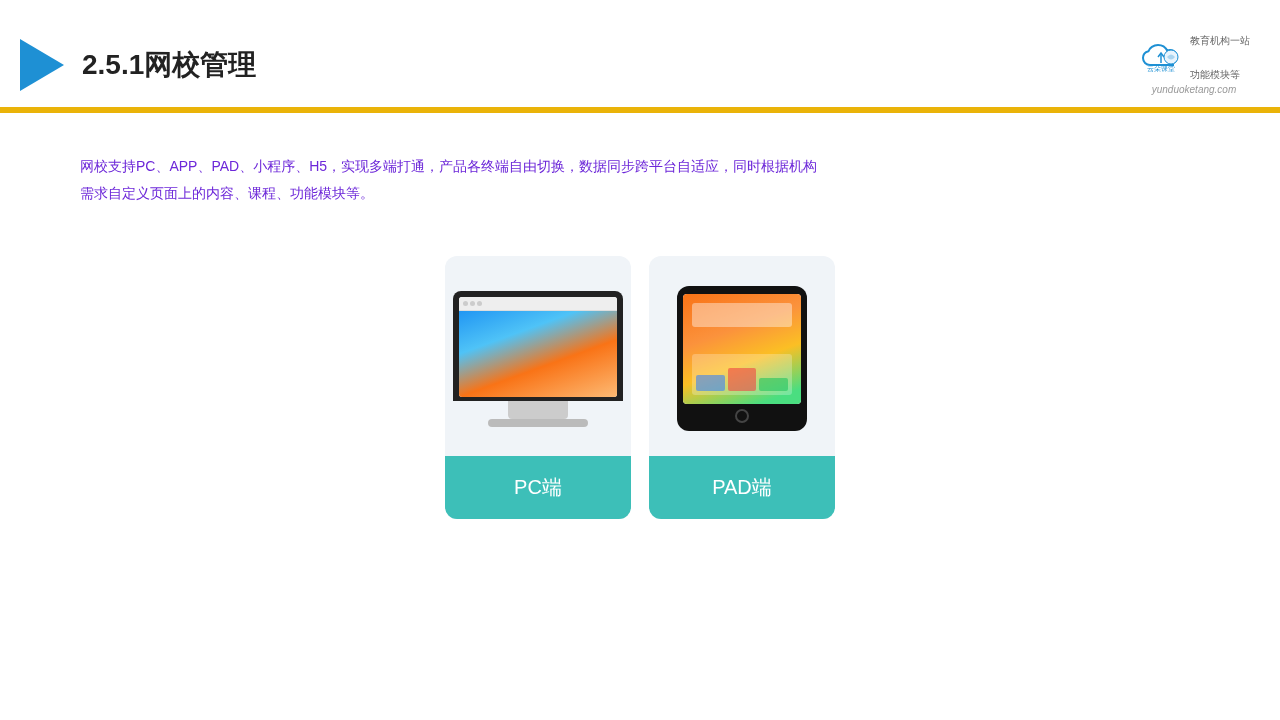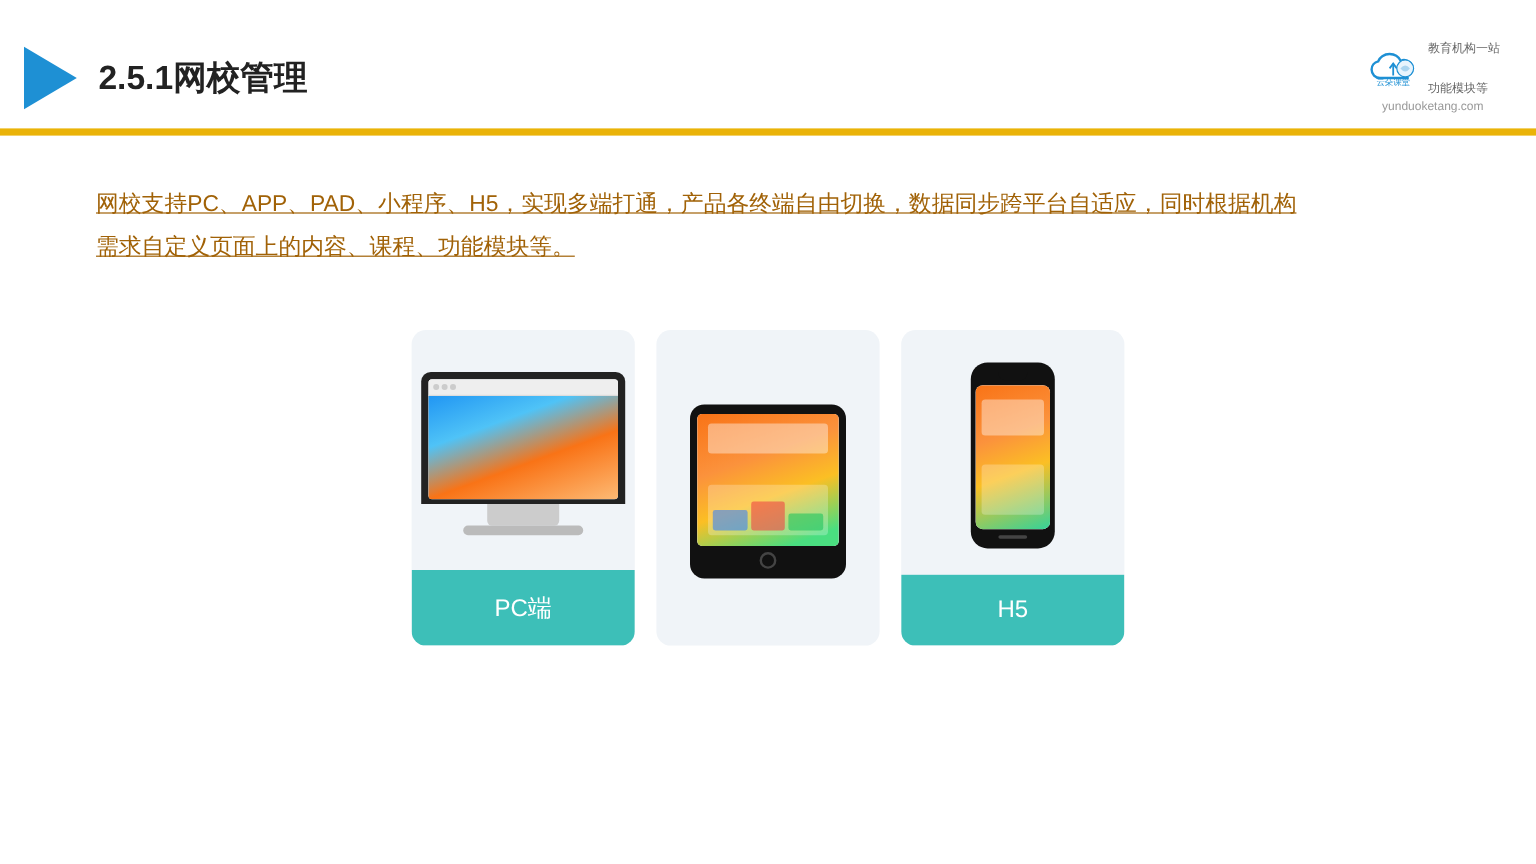--- a/index.html
+++ b/index.html
@@ -59,29 +59,29 @@
     }
     .brand-tagline {
       font-size: 10px;
       color: #666;
       line-height: 1.4;
     }
     .brand-url {
       font-size: 10px;
       color: #999;
       margin-top: 2px;
+      font-style: italic;
     }
 
     
     .description {
       padding: 40px 80px 20px 80px;
-      font-size: 19px;
-      color: #a16207;
+      font-size: 14px;
+      color: #6d28d9;
       line-height: 1.9;
-      text-decoration: underline;
     }
 
     
     .cards-container {
       display: flex;
       justify-content: center;
       gap: 18px;
       padding: 30px 60px 20px 60px;
     }
 
@@ -286,32 +286,18 @@
             <div style="position:absolute;bottom:8%;left:8%;right:8%;height:38%;background:rgba(255,255,255,0.25);border-radius:3px; display:flex; gap:3px; align-items:flex-end; padding:4px;">
               <div style="flex:1;height:50%;background:rgba(59,130,246,0.6);border-radius:2px;"></div>
               <div style="flex:1;height:70%;background:rgba(239,68,68,0.6);border-radius:2px;"></div>
               <div style="flex:1;height:40%;background:rgba(34,197,94,0.6);border-radius:2px;"></div>
             </div>
           </div>
         </div>
         <div class="tablet-home-btn"></div>
       </div>
     </div>
+    <div class="card-label">PAD端</div>
   </div>
 
 
-  <div class="card">
-    <div class="card-image-area">
-      <div class="device-phone">
-        <div class="phone-notch"></div>
-        <div class="phone-screen">
-          <div style="height:100%; background: linear-gradient(160deg, #f97316 0%, #fb923c 35%, #fbbf24 60%, #34d399 100%); position:relative;">
-            <div style="position:absolute;top:10%;left:8%;right:8%;height:25%;background:rgba(255,255,255,0.4);border-radius:3px;"></div>
-            <div style="position:absolute;bottom:10%;left:8%;right:8%;height:35%;background:rgba(255,255,255,0.25);border-radius:3px;"></div>
-          </div>
-        </div>
-        <div class="phone-home-bar"></div>
-      </div>
-    </div>
-    <div class="card-label">H5</div>
-  </div>
 
 </div>
 
 </body></html>

